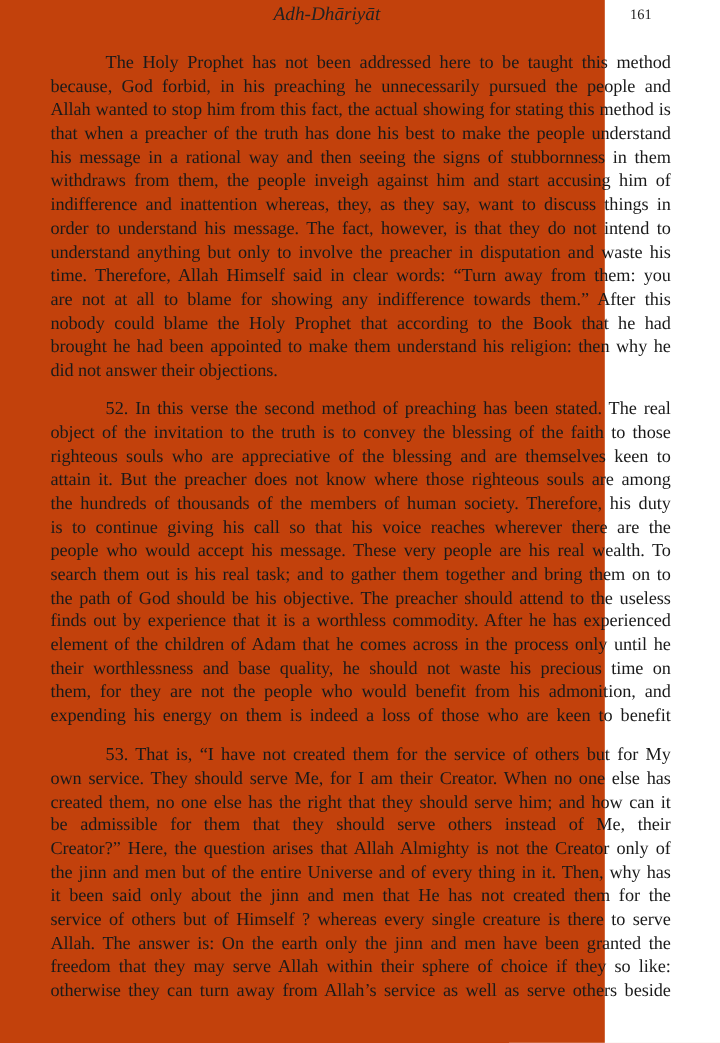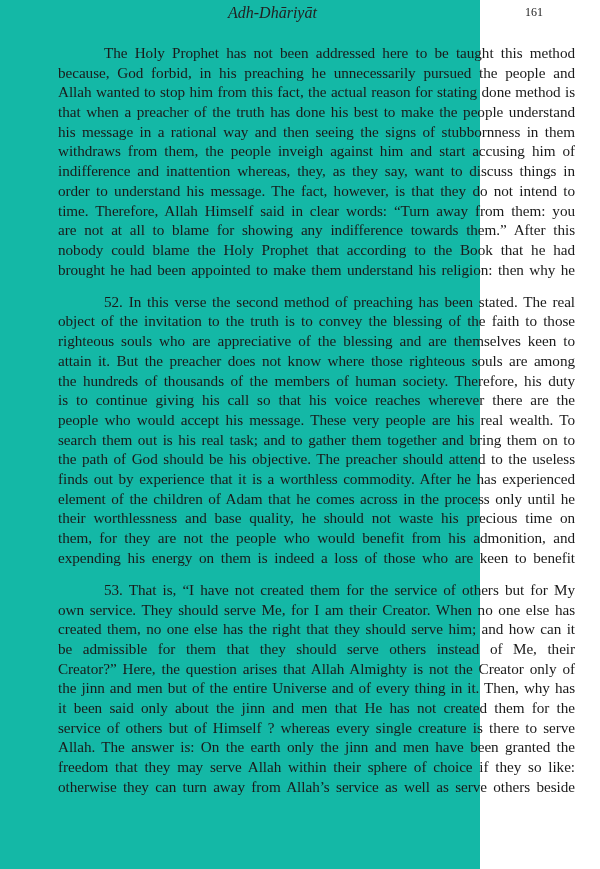--- a/index.html
+++ b/index.html
@@ -1,51 +1,53 @@
 <!DOCTYPE html>
 <html><head>
 <meta charset="utf-8">
 <style>
   html, body { margin:0; padding:0; background:#ffffff; }
   body { width:600px; height:869px; overflow:hidden; position:relative;
          font-family:"Liberation Serif", "DejaVu Serif", serif; color:#1a1a1a; }
-  .page { position:absolute; left:0; top:0; width:480px; height:869px; background:#14b8a6; }
+  .page { position:absolute; left:0; top:0; width:480px; height:869px; background:#c2410c;padding-left:24px; }
   .running-head { position:absolute; top:4px; left:0; width:600px; height:22px; }
   .running-title { position:absolute; left:228px; top:0; font-style:italic; font-size:16px; color:#222; }
   .page-number { position:absolute; left:525px; top:1px; font-size:12px; font-weight:normal; color:#222; }
-  .body-text { position:absolute; left:42px; top:43px; width:517px;margin-left:16px; }
+  .body-text { position:absolute; left:42px; top:43px; width:517px; }
   .para { margin:0 0 12.5px 0; }
   .line { display:block; height:19.7px; line-height:19.7px; font-size:15.2px;
           text-align:justify; text-align-last:justify; white-space:nowrap;
           overflow:hidden; letter-spacing:-0.05px; }
   .line.last { text-align-last:left; }
   .line.indent { padding-left:46px; }
 </style>
 </head>
 <body>
 
 <div class="page">
   <div class="running-head">
     <span class="running-title">Adh-Dhāriyāt</span>
     <span class="page-number">161</span>
   </div>
   <div class="body-text" id="body-text">
       <div class="para">
         <span class="line indent">The Holy Prophet has not been addressed here to be taught this method</span>
         <span class="line">because, God forbid, in his preaching he unnecessarily pursued the people and</span>
-        <span class="line">Allah wanted to stop him from this fact, the actual reason for stating done method is</span>
+        <span class="line">Allah wanted to stop him from this fact, the actual showing for stating this method is</span>
         <span class="line">that when a preacher of the truth has done his best to make the people understand</span>
         <span class="line">his message in a rational way and then seeing the signs of stubbornness in them</span>
         <span class="line">withdraws from them, the people inveigh against him and start accusing him of</span>
         <span class="line">indifference and inattention whereas, they, as they say, want to discuss things in</span>
         <span class="line">order to understand his message. The fact, however, is that they do not intend to</span>
+        <span class="line">understand anything but only to involve the preacher in disputation and waste his</span>
         <span class="line">time. Therefore, Allah Himself said in clear words: “Turn away from them: you</span>
         <span class="line">are not at all to blame for showing any indifference towards them.” After this</span>
         <span class="line">nobody could blame the Holy Prophet that according to the Book that he had</span>
         <span class="line">brought he had been appointed to make them understand his religion: then why he</span>
+        <span class="line last">did not answer their objections.</span>
       </div>
       <div class="para">
         <span class="line indent">52. In this verse the second method of preaching has been stated. The real</span>
         <span class="line">object of the invitation to the truth is to convey the blessing of the faith to those</span>
         <span class="line">righteous souls who are appreciative of the blessing and are themselves keen to</span>
         <span class="line">attain it. But the preacher does not know where those righteous souls are among</span>
         <span class="line">the hundreds of thousands of the members of human society. Therefore, his duty</span>
         <span class="line">is to continue giving his call so that his voice reaches wherever there are the</span>
         <span class="line">people who would accept his message. These very people are his real wealth. To</span>
         <span class="line">search them out is his real task; and to gather them together and bring them on to</span>

